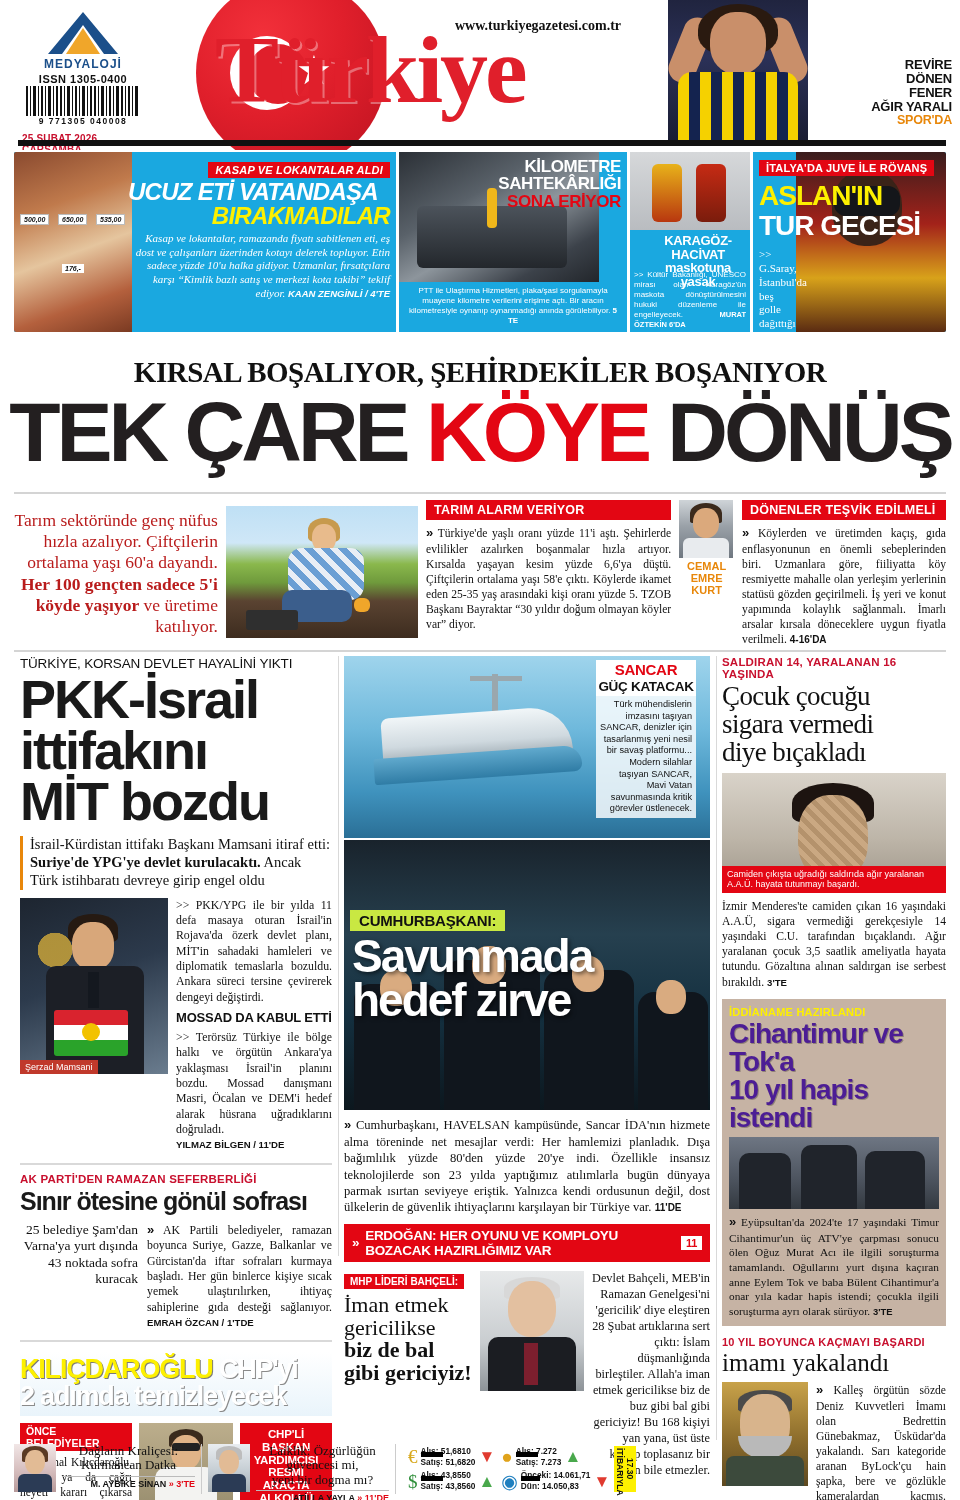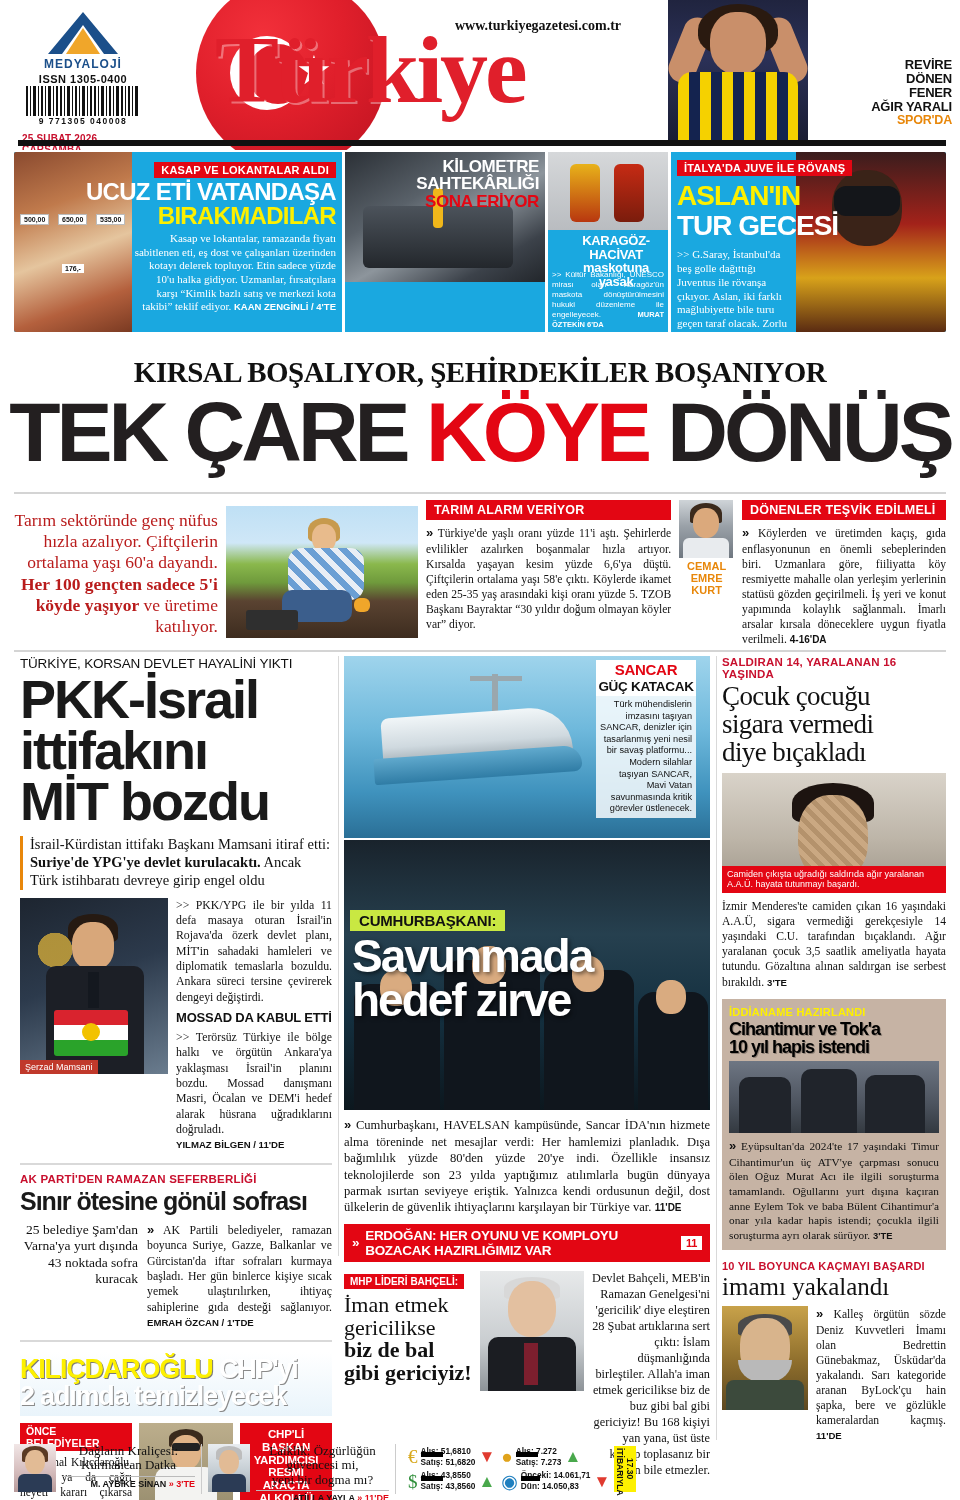--- a/index.html
+++ b/index.html
@@ -95,59 +95,59 @@
 
   
   .teaser-strip {
     position:absolute; top:152px; left:14px; width:932px; height:180px;
     background:#1aa8e0; display:flex; border-radius:2px; overflow:hidden;
   }
   .tz { position:relative; overflow:hidden; }
   .tz-sep { width:3px; background:#fff; flex:0 0 3px; }
 
   
-  .tz1 { width:328px; background:#1aa8e0; position:relative; }
+  .tz1 { width:382px; background:#1aa8e0; position:relative;font-style:italic; }
   .tz1 .photo {
     position:absolute; left:0; top:0; width:118px; height:180px;
     background:linear-gradient(160deg,#8a4a2f 0%,#c07a4c 30%,#e5c59e 55%,#b4603d 80%,#7a3a22 100%);
   }
   .tz1 .photo .tagA,.tz1 .photo .tagB,.tz1 .photo .tagC {
     position:absolute; background:#fff; color:#111; font-family:"Liberation Sans",sans-serif;
     font-size:7px; font-weight:bold; padding:1px 3px; border:1px solid #bbb;
   }
   .tz1 .photo .tagA { left:6px; top:62px; }
   .tz1 .photo .tagB { left:44px; top:62px; }
   .tz1 .photo .tagC { left:82px; top:62px; }
   .tz1 .photo .tagD { position:absolute; left:48px; top:112px; background:#fff; color:#111;
     font-family:"Liberation Sans",sans-serif; font-size:7px; font-weight:bold; padding:1px 3px; }
   .kicker-red {
     display:inline-block; background:#e30613; color:#fff;
     font-family:"Liberation Sans", sans-serif; font-weight:bold; font-size:11px;
     padding:2px 7px; letter-spacing:.2px;
   }
   .tz1 .head1 {
-    position:absolute; left:0; right:6px; top:28px; text-align:right;
+    position:absolute; left:0; right:18px; top:28px; text-align:right;
     font-family:"Liberation Sans", sans-serif; font-weight:bold; font-size:24px;
     color:#fff; line-height:1.0; letter-spacing:-.7px; -webkit-text-stroke:0;
   }
   .tz1 .head2 {
     position:absolute; left:0; right:6px; top:52px; text-align:right;
     font-family:"Liberation Sans", sans-serif; font-weight:bold; font-size:24px;
     color:#fdf000; line-height:1.0; letter-spacing:-.7px;
   }
   .tz1 .kick-wrap { position:absolute; right:6px; top:8px; }
   .tz1 .body {
     position:absolute; left:118px; right:6px; top:80px;
     font-family:"Liberation Serif", serif; font-size:11px; line-height:1.24;
     color:#fff; text-align:right;
   }
   .tz1 .body b { font-family:"Liberation Sans",sans-serif; font-size:9.5px; }
 
   
-  .tz2 { width:200px; position:relative;text-decoration:underline; }
+  .tz2 { width:228px; position:relative;text-decoration:underline; }
   .tz2 .photo {
     position:absolute; left:0; top:0; width:200px; height:130px;
     background:linear-gradient(150deg,#2b3036 0%,#596169 35%,#8d959c 55%,#3c424a 80%,#22262b 100%);
   }
   .tz2 .photo .engine {
     position:absolute; left:18px; top:54px; width:150px; height:62px; border-radius:6px;
     background:linear-gradient(180deg,#4c535b,#23272c);
   }
   .tz2 .photo .stick {
     position:absolute; left:88px; top:36px; width:10px; height:40px; background:#f0b71a; border-radius:4px;
@@ -510,22 +510,22 @@
     text-align:justify; margin-top:6px;
   }
   .cocuk-body b { font-family:"Liberation Sans",sans-serif; font-size:9.6px; }
 
   .cihan-block { background:#c6b3a4; padding:7px; margin-top:9px; }
   .cihan-kick {
     font-family:"Liberation Sans",sans-serif; font-weight:bold; font-size:11px; color:#fdf000;
     letter-spacing:.2px;
   }
   .cihan-h {
-    font-family:"Liberation Sans",sans-serif; font-weight:bold; font-size:18px;
-    color:#000000; line-height:1.0; letter-spacing:-1px; margin-top:2px;
+    font-family:"Liberation Sans",sans-serif; font-weight:bold; font-size:28px;
+    color:#4c1d95; line-height:1.0; letter-spacing:-1px; margin-top:2px;
     text-shadow:1px 1px 0 rgba(0,0,0,.28);
   }
   .cihan-photo {
     width:210px; height:72px; margin-top:5px; position:relative; overflow:hidden;
     background:linear-gradient(180deg,#6e7683 0%,#4c535e 60%,#333940 100%);
   }
   .cihan-photo .m1,.cihan-photo .m2,.cihan-photo .m3 {
     position:absolute; bottom:0; border-radius:10px 10px 0 0; background:#20242b;
   }
   .cihan-photo .m1 { left:10px; width:52px; height:56px; }
@@ -699,20 +699,24 @@
     <div class="tz tz2">
       <div class="photo">
         <div class="engine"></div>
           <div class="stick"></div>
       </div>
       <div class="h">
         <div>KİLOMETRE</div>
         <div>SAHTEKÂRLIĞI</div>
         <div class="red">SONA ERİYOR</div>
       </div>
+      <div class="cap">
+        <span>PTT ile Ulaştırma Hizmetleri, plaka/şasi sorgulamayla muayene kilometre verilerini erişime açtı. Bir aracın kilometresiyle oynanıp oynanmadığı anında görülebiliyor.</span>
+        <b>5 TE</b>
+      </div>
     </div>
     <div class="tz-sep"></div>
 
     <div class="tz tz3">
       <div class="photo">
         <div class="puppetA"></div>
           <div class="puppetB"></div>
       </div>
       <div class="h">
         <div>KARAGÖZ-HACİVAT</div>

